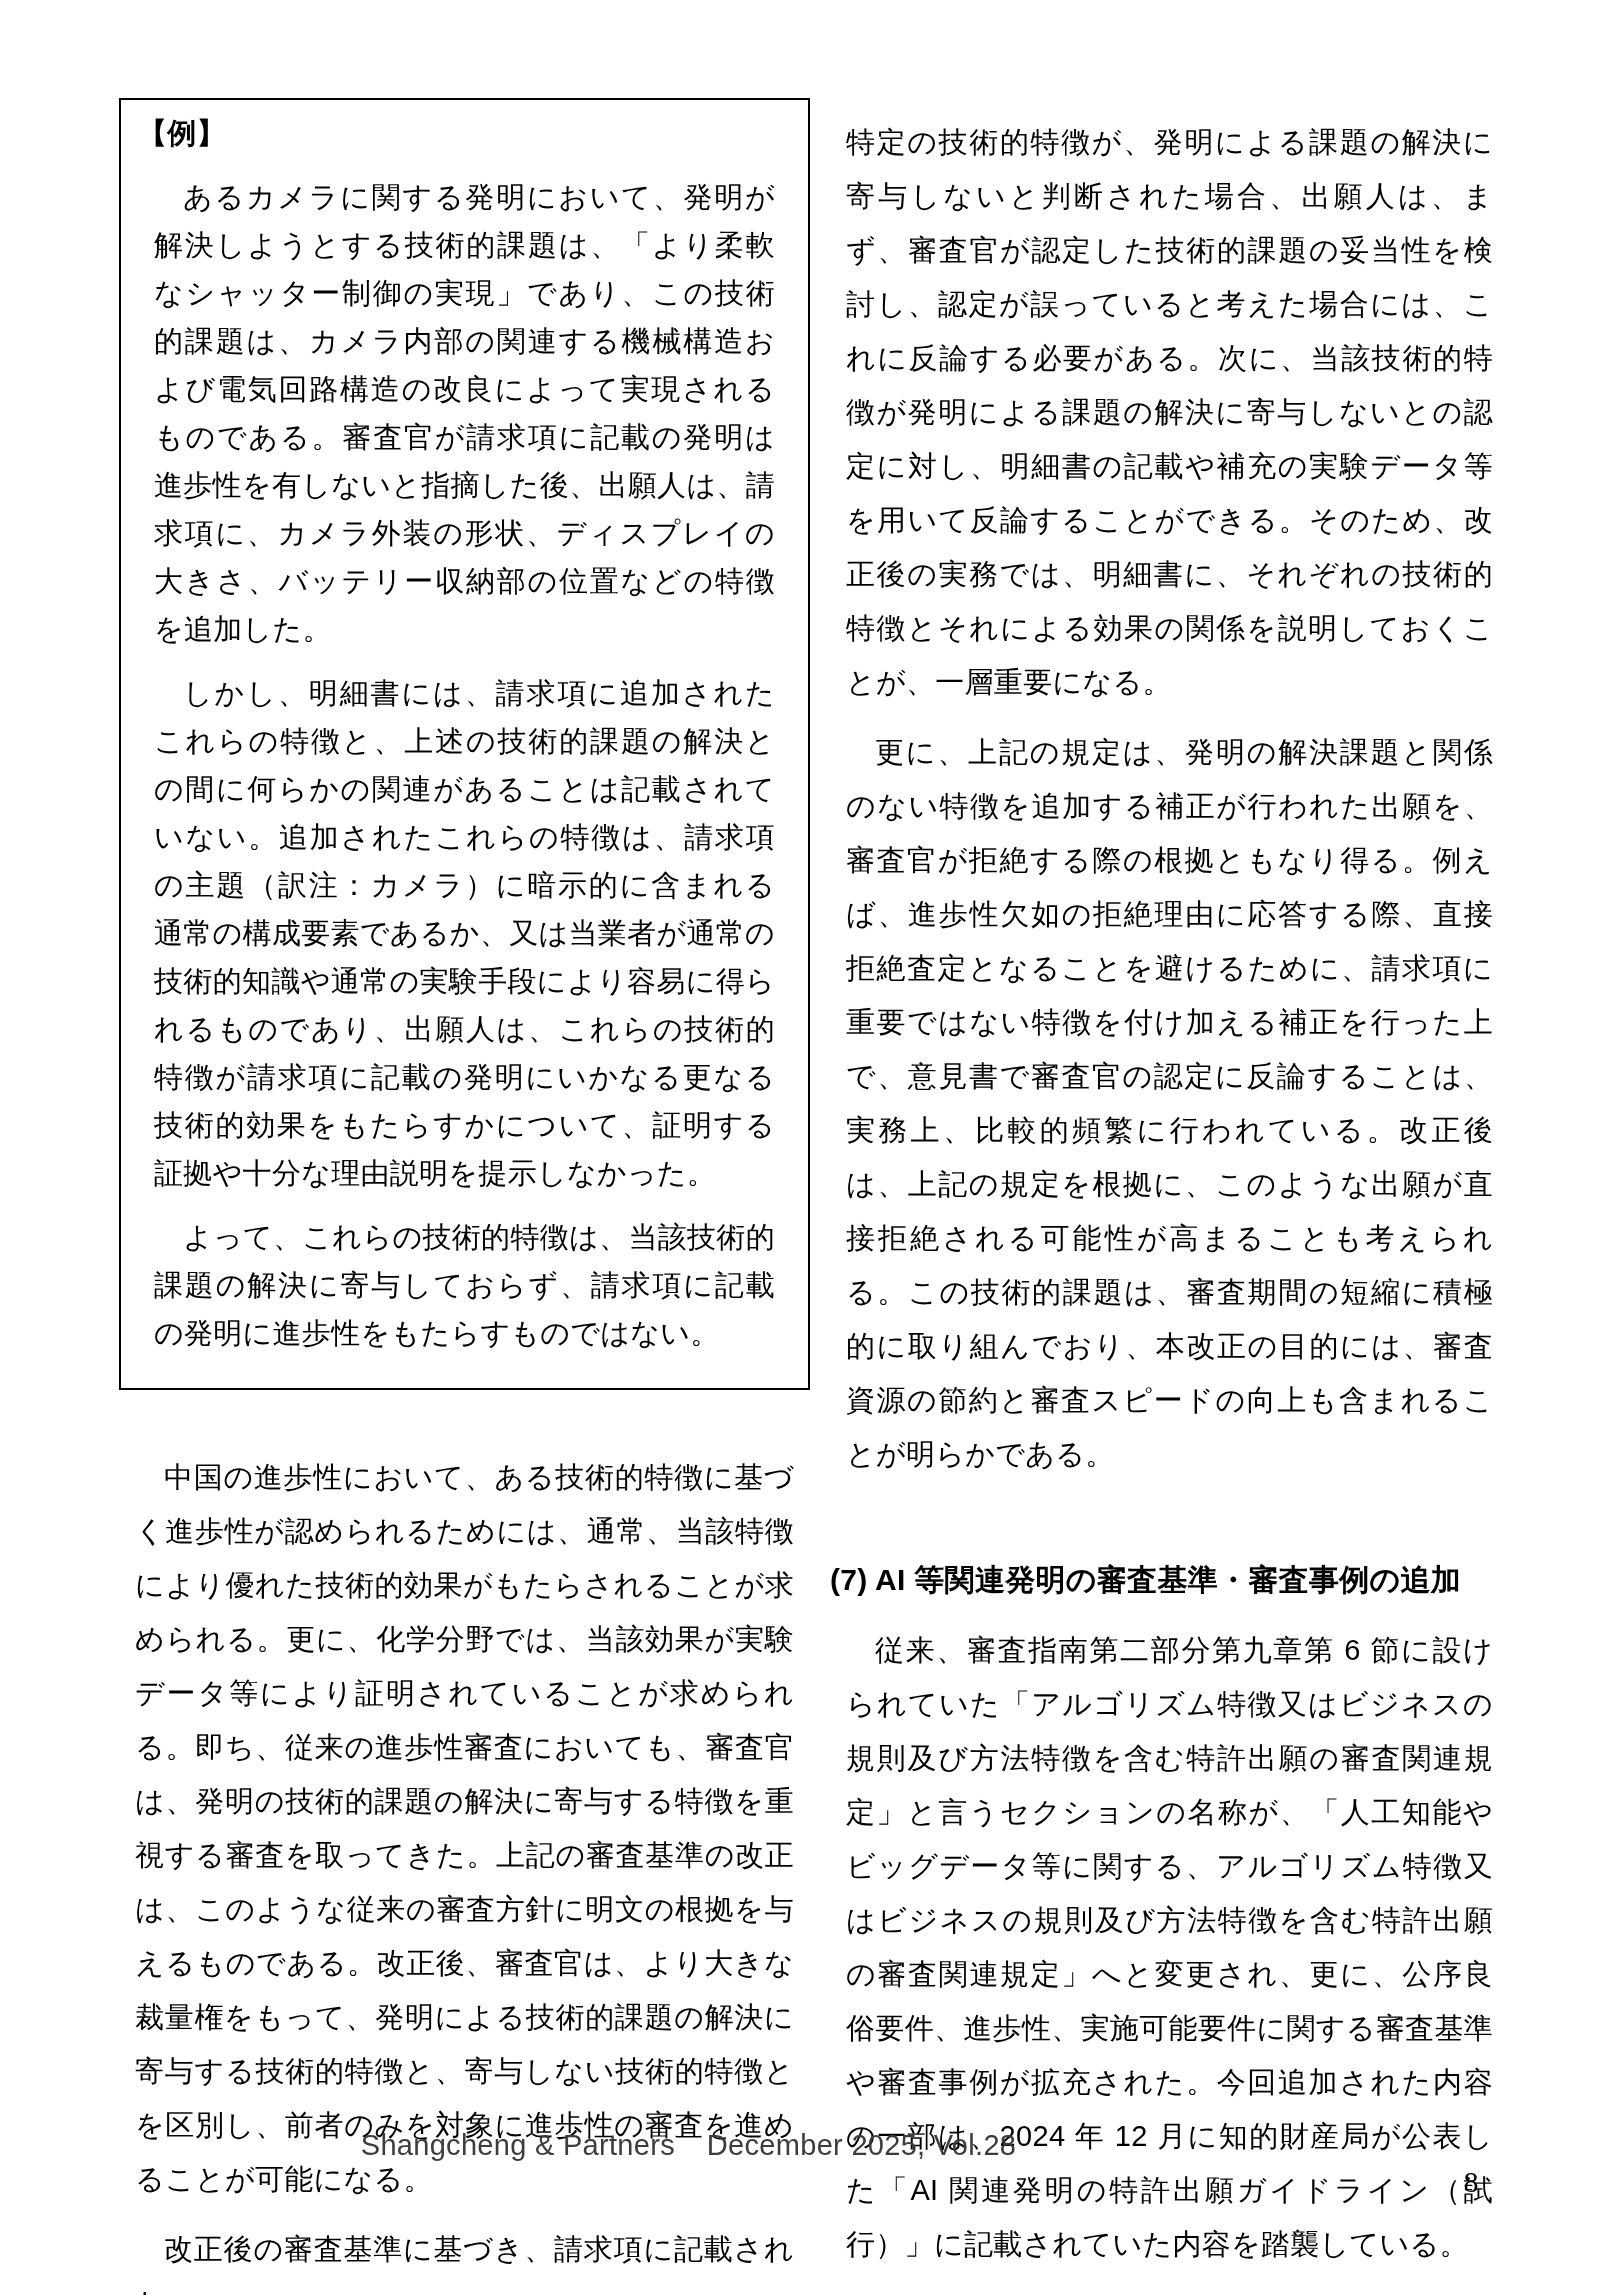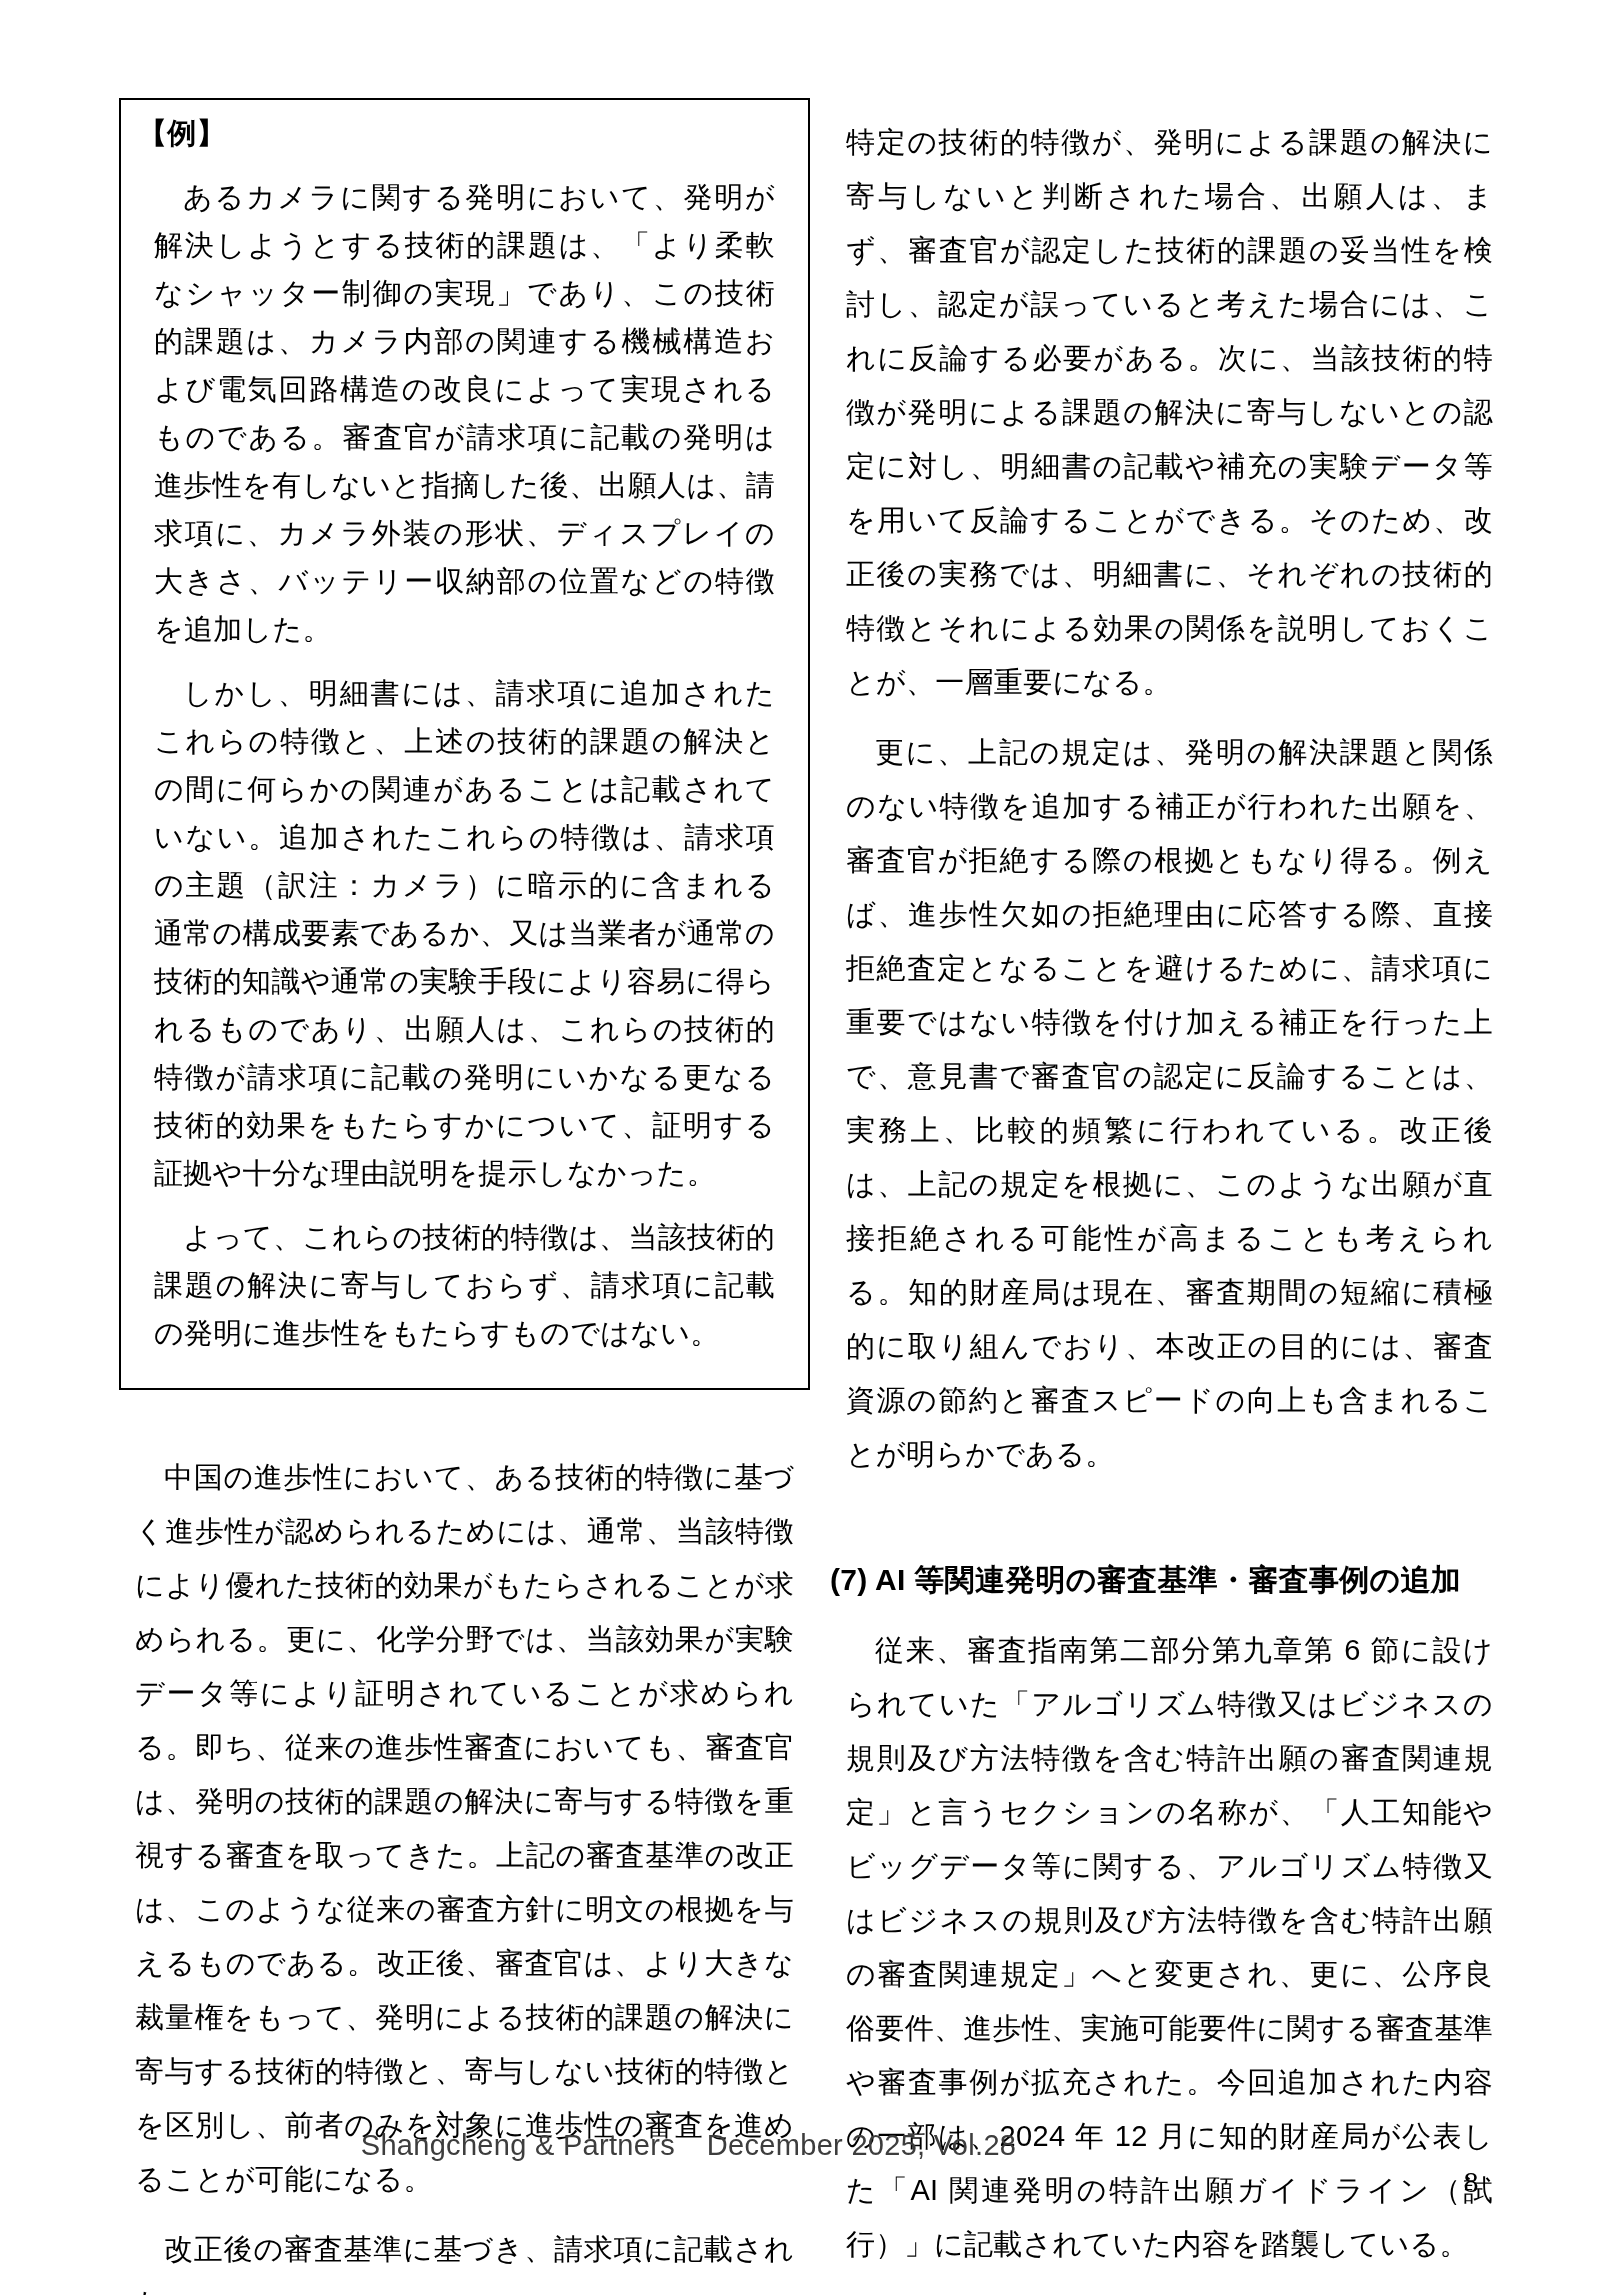--- a/index.html
+++ b/index.html
@@ -81,21 +81,21 @@
     </div>
     <div class="para-list">
         <p class="para">中国の進歩性において、ある技術的特徴に基づく進歩性が認められるためには、通常、当該特徴により優れた技術的効果がもたらされることが求められる。更に、化学分野では、当該効果が実験データ等により証明されていることが求められる。即ち、従来の進歩性審査においても、審査官は、発明の技術的課題の解決に寄与する特徴を重視する審査を取ってきた。上記の審査基準の改正は、このような従来の審査方針に明文の根拠を与えるものである。改正後、審査官は、より大きな裁量権をもって、発明による技術的課題の解決に寄与する技術的特徴と、寄与しない技術的特徴とを区別し、前者のみを対象に進歩性の審査を進めることが可能になる。</p>
         <p class="para">改正後の審査基準に基づき、請求項に記載された</p>
       </div>
   </div>
 
   <div class="column col-right">
     <div class="para-list continuation">
         <p class="para">特定の技術的特徴が、発明による課題の解決に寄与しないと判断された場合、出願人は、まず、審査官が認定した技術的課題の妥当性を検討し、認定が誤っていると考えた場合には、これに反論する必要がある。次に、当該技術的特徴が発明による課題の解決に寄与しないとの認定に対し、明細書の記載や補充の実験データ等を用いて反論することができる。そのため、改正後の実務では、明細書に、それぞれの技術的特徴とそれによる効果の関係を説明しておくことが、一層重要になる。</p>
-        <p class="para">更に、上記の規定は、発明の解決課題と関係のない特徴を追加する補正が行われた出願を、審査官が拒絶する際の根拠ともなり得る。例えば、進歩性欠如の拒絶理由に応答する際、直接拒絶査定となることを避けるために、請求項に重要ではない特徴を付け加える補正を行った上で、意見書で審査官の認定に反論することは、実務上、比較的頻繁に行われている。改正後は、上記の規定を根拠に、このような出願が直接拒絶される可能性が高まることも考えられる。知的財産局は現在、審査期間の短縮に積極的に取り組んでおり、本改正の目的には、審査資源の節約と審査スピードの向上も含まれることが明らかである。</p>
+        <p class="para">更に、上記の規定は、発明の解決課題と関係のない特徴を追加する補正が行われた出願を、審査官が拒絶する際の根拠ともなり得る。例えば、進歩性欠如の拒絶理由に応答する際、直接拒絶査定となることを避けるために、請求項に重要ではない特徴を付け加える補正を行った上で、意見書で審査官の認定に反論することは、実務上、比較的頻繁に行われている。改正後は、上記の規定を根拠に、このような出願が直接拒絶される可能性が高まることも考えられる。この技術的課題は、審査期間の短縮に積極的に取り組んでおり、本改正の目的には、審査資源の節約と審査スピードの向上も含まれることが明らかである。</p>
       </div>
     <p class="section-heading">(7) AI 等関連発明の審査基準・審査事例の追加</p>
     <div class="para-list">
         <p class="para">従来、審査指南第二部分第九章第 6 節に設けられていた「アルゴリズム特徴又はビジネスの規則及び方法特徴を含む特許出願の審査関連規定」と言うセクションの名称が、「人工知能やビッグデータ等に関する、アルゴリズム特徴又はビジネスの規則及び方法特徴を含む特許出願の審査関連規定」へと変更され、更に、公序良俗要件、進歩性、実施可能要件に関する審査基準や審査事例が拡充された。今回追加された内容の一部は、2024 年 12 月に知的財産局が公表した「AI 関連発明の特許出願ガイドライン（試行）」に記載されていた内容を踏襲している。</p>
         <p class="para">具体的な改正内容は、以下①～④の通りである。</p>
       </div>
 
   </div>
 
   <div class="footer">

